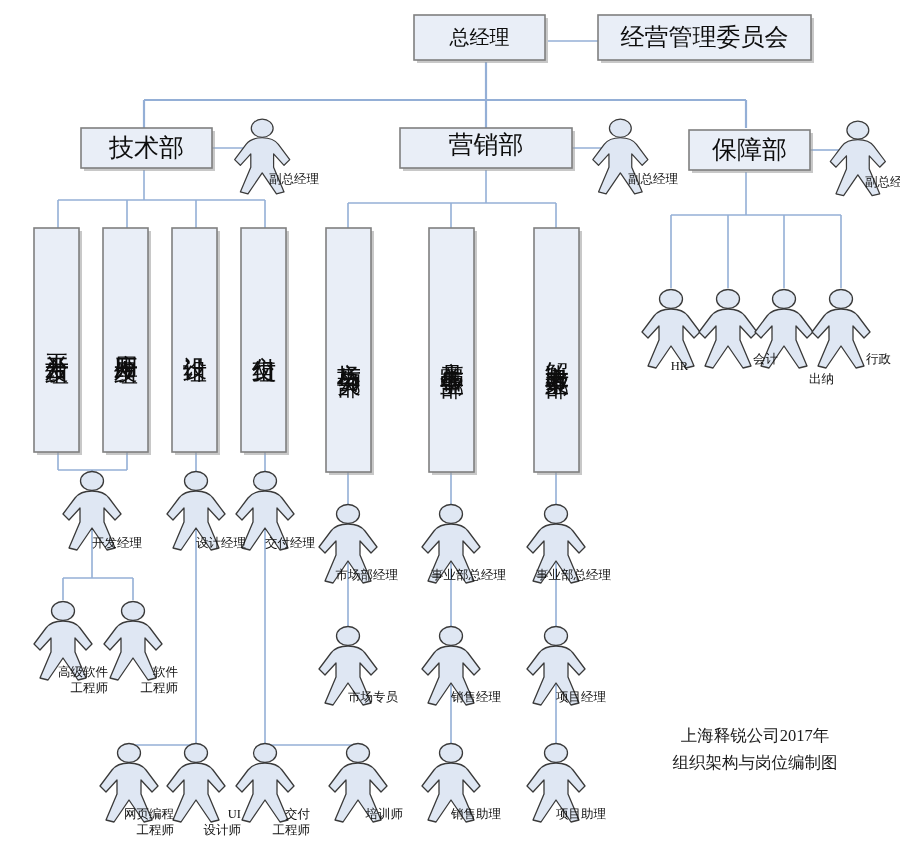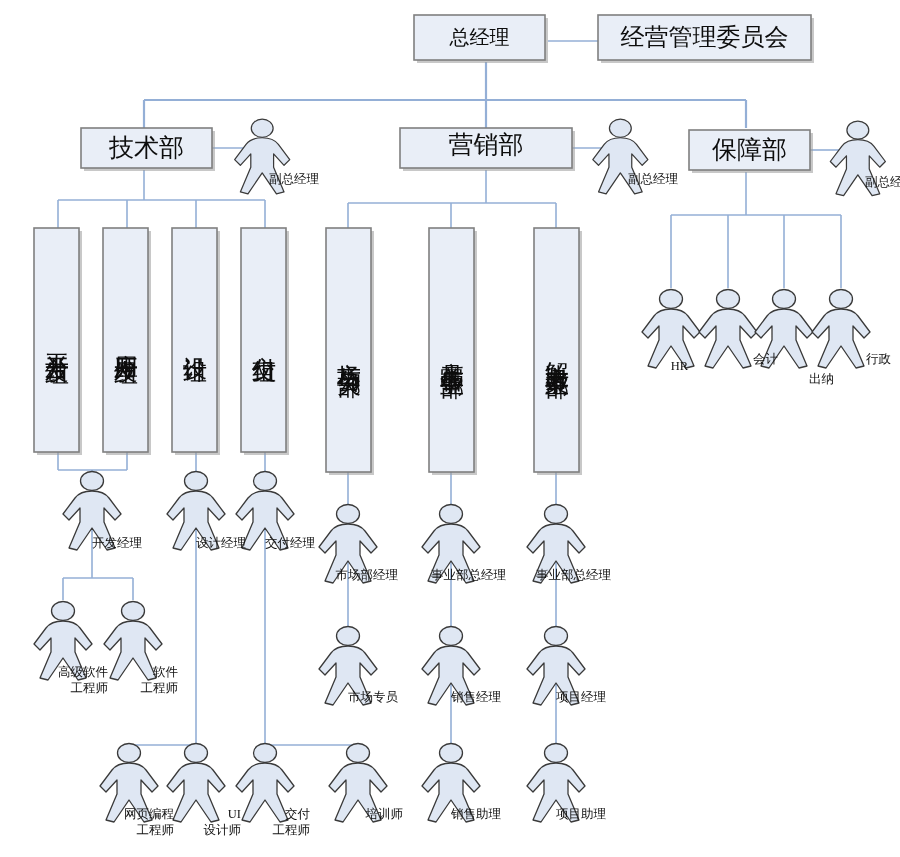--- a/index.html
+++ b/index.html
@@ -367,14 +367,16 @@
 
   <div class="role-label" style="left:501px; top:568px; width:110px;">事业部总经理</div>
   <div class="hit" style="left:524px; top:503px; width:64px; height:80px;"></div>
 
   <div class="role-label" style="left:506px; top:690px; width:100px;">项目经理</div>
   <div class="hit" style="left:524px; top:625px; width:64px; height:80px;"></div>
 
   <div class="role-label" style="left:506px; top:807px; width:100px;">项目助理</div>
   <div class="hit" style="left:524px; top:742px; width:64px; height:80px;"></div>
 
+  <div class="caption" style="left:630px; top:722px; width:250px;">上海释锐公司2017年
+组织架构与岗位编制图</div>
 
 </div>
 
 </body></html>

